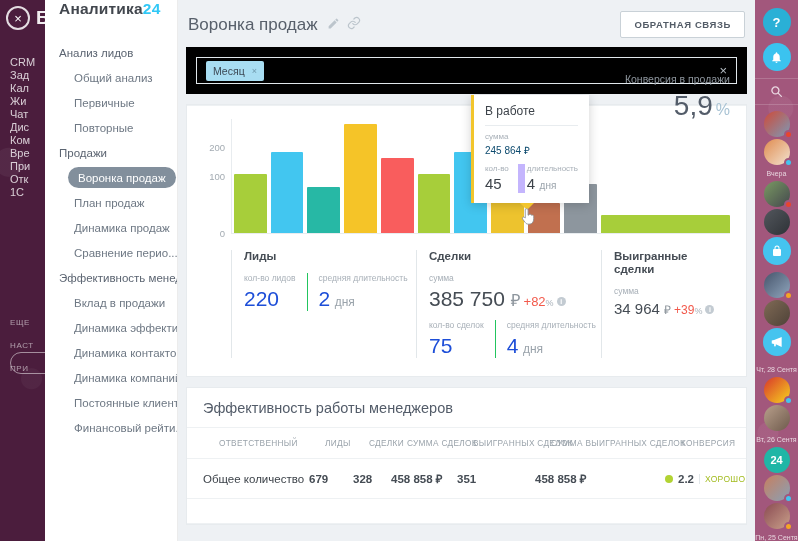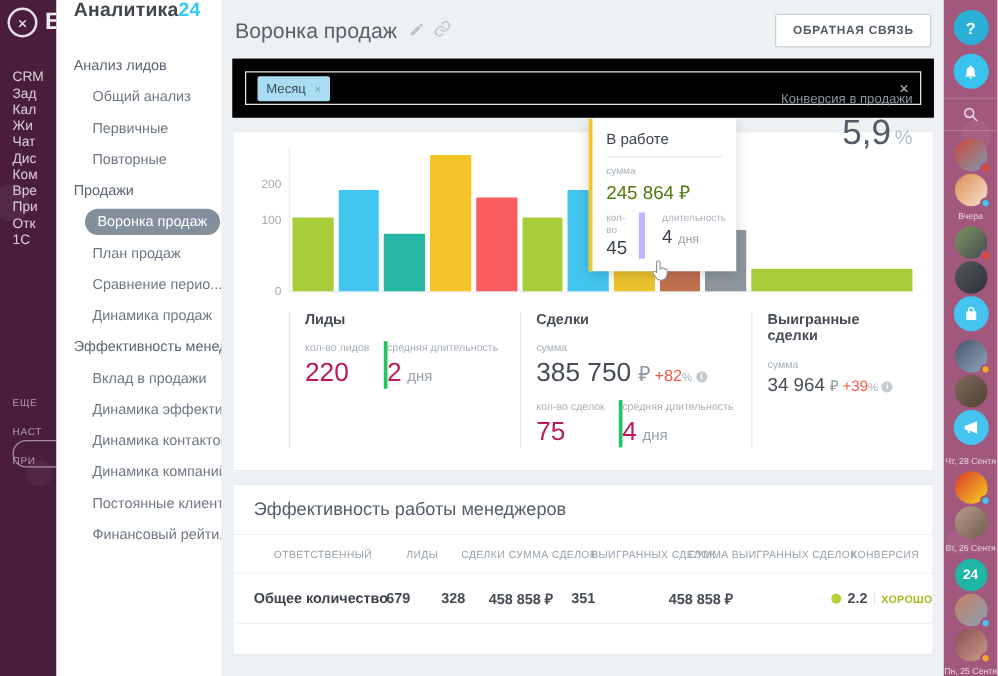--- a/index.html
+++ b/index.html
@@ -60,62 +60,62 @@
   .conv-label{font-size:10.5px;color:#8d959d;margin-bottom:5px}
   .conv-value{font-size:28px;color:#535c69}
   .conv-unit{font-size:16px;color:#a9c3d4;margin-left:3px}
 
   .tooltip{position:absolute;left:268px;top:-24px;width:118px;background:#fff;border-left:3px solid #f2c52c;
     box-shadow:0 2px 10px rgba(0,0,0,.18);padding:9px 11px 10px;z-index:5}
   .tooltip:after{content:"";position:absolute;left:46px;top:100%;border:7px solid transparent;border-top-color:#f2c52c}
   .tt-title{font-size:12px;font-weight:normal;color:#3d434a}
   .tt-hr{height:1px;background:#e8ecef;margin:7px 0 6px}
   .tt-label{font-size:8px;color:#a8b0b8;margin-bottom:2px}
-  .tt-sum{font-size:15px;color:#4d7c0f;margin-bottom:7px}
+  .tt-sum{font-size:10px;color:#0c4a6e;margin-bottom:7px}
   .tt-cols{display:flex}
   .tt-col{padding-right:9px}
-  .tt-col + .tt-col{border-left:5px solid #c4b5fd;padding-left:14px;padding-right:0}
+  .tt-col + .tt-col{border-left:7px solid #c4b5fd;padding-left:2px;padding-right:0}
   .tt-num{font-size:15px;color:#3d434a}
   .tt-unit{font-size:10px;color:#9aa3ab}
   .cursor-hand{position:absolute;left:318px;top:88px;z-index:6}
 
   
   .stats{display:flex;margin:16px 16px 0 44px;padding-bottom:18px}
   .stat{border-left:1px solid #e2e7ea;padding-left:12px}
   .stat-leads{width:185px}.stat-deals{width:185px}.stat-won{flex:1}
   .stat h4{font-size:11.5px;font-weight:bold;color:#454c54;margin-bottom:10px;line-height:13px}
   .sub-row{display:flex}
   .sub{padding-right:11px}
-  .sub + .sub{border-left:3px solid #22c55e;padding-right:0}
+  .sub + .sub{border-left:1px solid #22c55e;padding-left:11px;padding-right:0}
   .sub-label{font-size:8.5px;color:#a8b0b8;margin-bottom:4px;white-space:nowrap}
-  .sub-value{font-size:21px;color:#be185d}
+  .sub-value{font-size:21px;color:#1d4ed8}
   .unit{font-size:12px;color:#9aa3ab}
   .sum-label{font-size:8.5px;color:#a8b0b8;margin-bottom:4px}
   .sum-row{font-size:21px;color:#454c54;margin-bottom:9px;white-space:nowrap}
   .sum-row.small{font-size:15px;margin-bottom:0}
   .cur{color:#8d959d;font-size:.8em}
   .delta{color:#f2594b;font-size:13px;margin-left:3px}
   .sum-row.small .delta{font-size:12px}
   .delta-unit{color:#aab2ba;font-size:9px}
   .info-dot{display:inline-block;width:9px;height:9px;border-radius:50%;background:#c3cbd2;color:#fff;
     font-size:7px;font-weight:bold;text-align:center;line-height:9px;margin-left:3px;vertical-align:2px;font-style:normal}
 
   
   .t-head,.t-row{display:grid;grid-template-columns:106px 44px 38px 66px 78px 130px 1fr;
     padding:10px 32px;align-items:center}
   .t-head{font-size:8.3px;color:#9aa3ab;letter-spacing:.3px;border-bottom:1px solid #eef1f3;white-space:nowrap}
   .t-row{padding:12px 16px;border-bottom:1px solid #eef1f3;font-size:11.5px;color:#6a737d}
   .t-num.bold{font-weight:bold;color:#454c54}
   .t-name{display:flex;align-items:center;gap:8px;white-space:nowrap}
-  .t-strong{font-weight:bold;color:#3d434a;font-size:11.5px}
+  .t-strong{font-weight:normal;color:#3d434a;font-size:11.5px}
   .conv-cell{display:flex;align-items:center;gap:5px;white-space:nowrap}
   .conv-dot{width:8px;height:8px;border-radius:50%;background:#b2d333}
   .conv-val{font-weight:bold;color:#454c54;font-size:11.5px}
   .conv-sep{width:1px;height:10px;background:#e2e7ea}
-  .conv-rating{font-size:8.5px;font-weight:bold;color:#a3bc20;letter-spacing:.3px}
+  .conv-rating{font-size:8.5px;font-weight:normal;color:#a3bc20;letter-spacing:.3px}
 
   
   .right-rail{width:43px;flex-shrink:0;background:#a2577c;display:flex;flex-direction:column;align-items:center;
     padding-top:8px;overflow:hidden;
     background-image:radial-gradient(circle at 60% 20%,rgba(255,255,255,.05) 0 12px,transparent 13px),
                      radial-gradient(circle at 30% 80%,rgba(255,255,255,.05) 0 10px,transparent 11px)}
   .rr-icon{width:28px;height:28px;border-radius:50%;display:flex;align-items:center;justify-content:center;
     color:#fff;font-weight:bold;font-size:13px;margin-bottom:7px;cursor:pointer;flex-shrink:0}
   .rr-search{width:100%;display:flex;justify-content:center;padding:6px 0;margin-bottom:6px;cursor:pointer;
     border-top:1px solid rgba(255,255,255,.18);border-bottom:1px solid rgba(255,255,255,.18);flex-shrink:0}
@@ -157,22 +157,22 @@
 <div class="sidebar">
   <div class="logo"><span>Аналитика</span><span class="accent">24</span></div>
   <div class="nav">
       <div class="nav-group-label">Анализ лидов</div>
       <div class="nav-item">Общий анализ</div>
       <div class="nav-item">Первичные</div>
       <div class="nav-item">Повторные</div>
       <div class="nav-group-label">Продажи</div>
       <div><div class="nav-item selected">Воронка продаж</div></div>
       <div class="nav-item">План продаж</div>
+      <div class="nav-item">Динамика продаж</div>
       <div class="nav-item">Сравнение перио...</div>
-      <div class="nav-item">Динамика продаж</div>
       <div class="nav-group-label">Эффективность менед...</div>
       <div class="nav-item">Вклад в продажи</div>
       <div class="nav-item">Динамика эффекти...</div>
       <div class="nav-item">Динамика контактов</div>
       <div class="nav-item">Динамика компаний</div>
       <div class="nav-item">Постоянные клиенты</div>
       <div class="nav-item">Финансовый рейти...</div>
     </div>
 </div>
 

